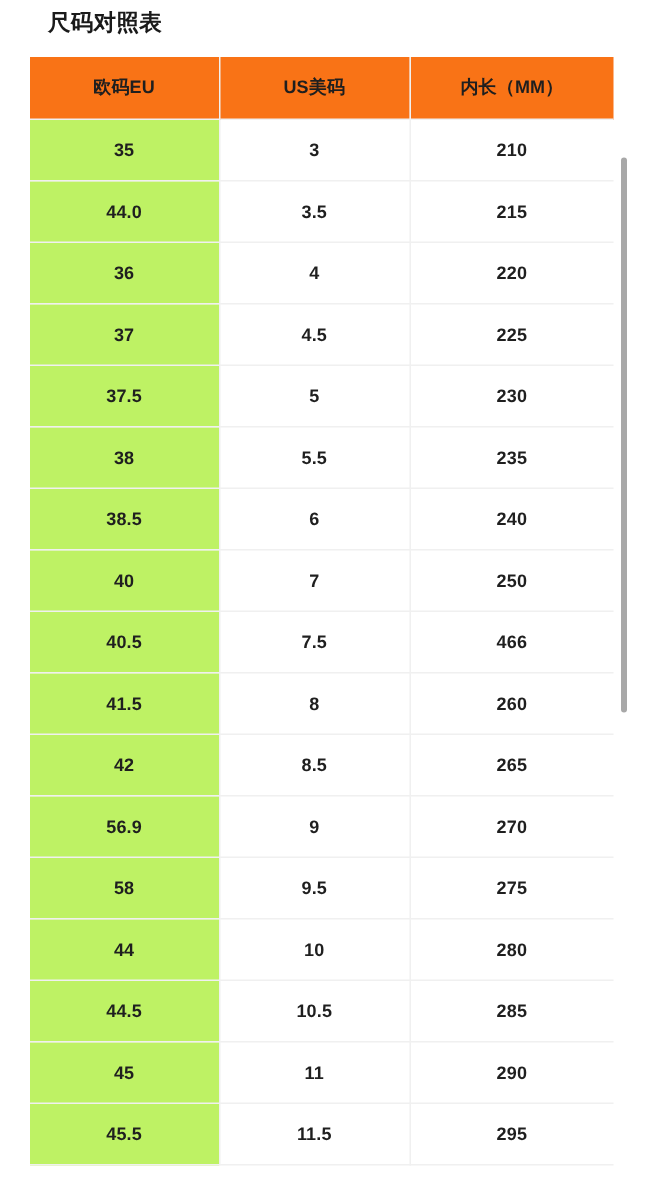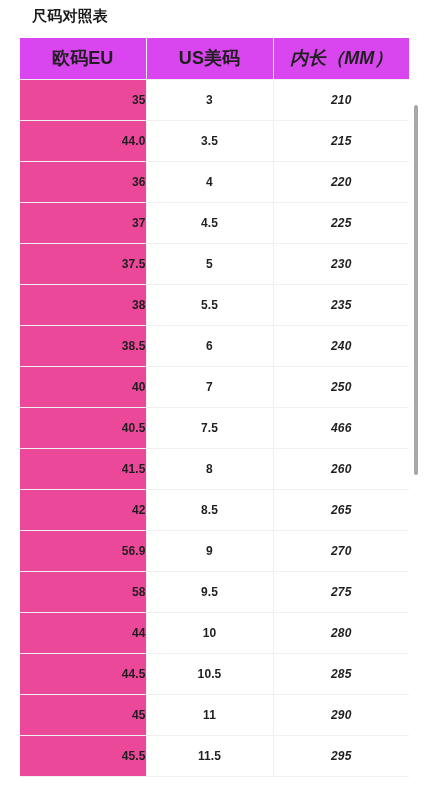--- a/index.html
+++ b/index.html
@@ -58,47 +58,45 @@
     vertical-align: middle;
     color: #1f1f1f;
     border-right: 1px solid #f0f0f0;
     border-bottom: 1px solid #f0f0f0;
     padding: 0;
   }
 
   .size-table th:last-child,
   .size-table td:last-child {
     border-right: none;
-    font-style: italic;
   }
 
   .size-table thead th {
     height: 41px;
-    background: #d946ef;
-    font-size: 18px;
+    background: #f97316;
+    font-size: 12px;
     font-weight: bold;
     line-height: 41px;
     letter-spacing: 0.1px;
     white-space: nowrap;
   }
 
   .size-table tbody td {
     height: 40px;
     line-height: 40px;
     font-size: 12px;
     font-weight: bold;
     background: #ffffff;
     letter-spacing: 0.1px;
     white-space: nowrap;
   }
 
   
   .size-table tbody td.col-eu {
-    background: #ec4899;
-    text-align: right;
+    background: #bef264;
   }
 
   
   .scroll-track {
     position: absolute;
     right: 12px;
     top: 0;
     width: 4px;
     height: 791px;
     background: transparent;

